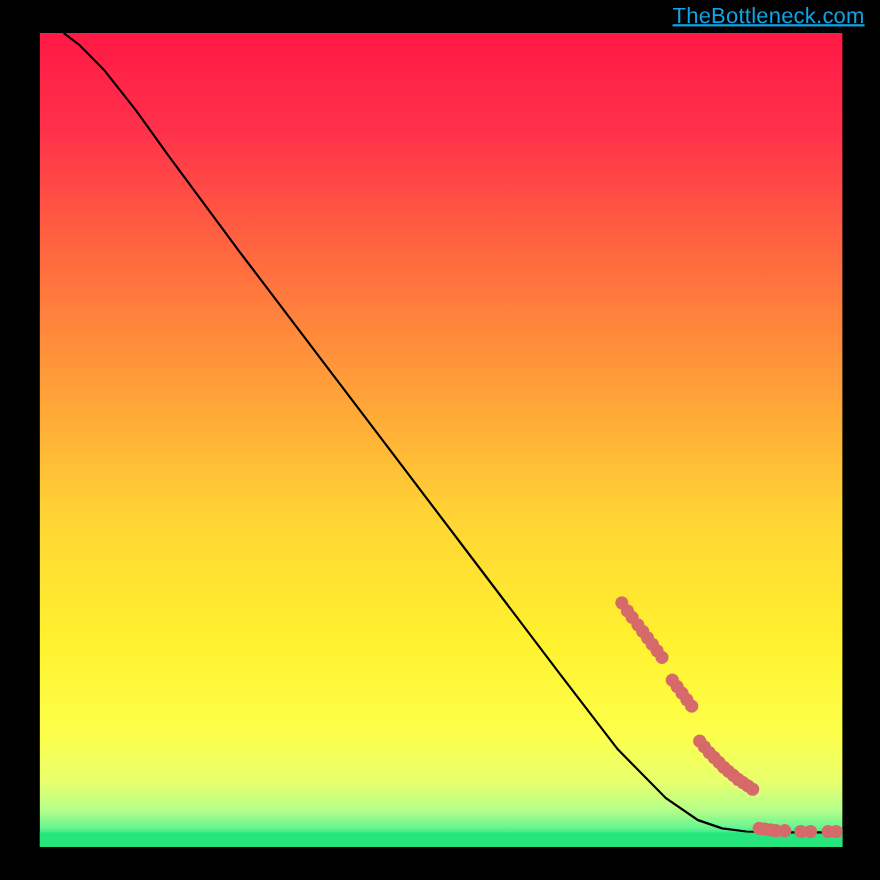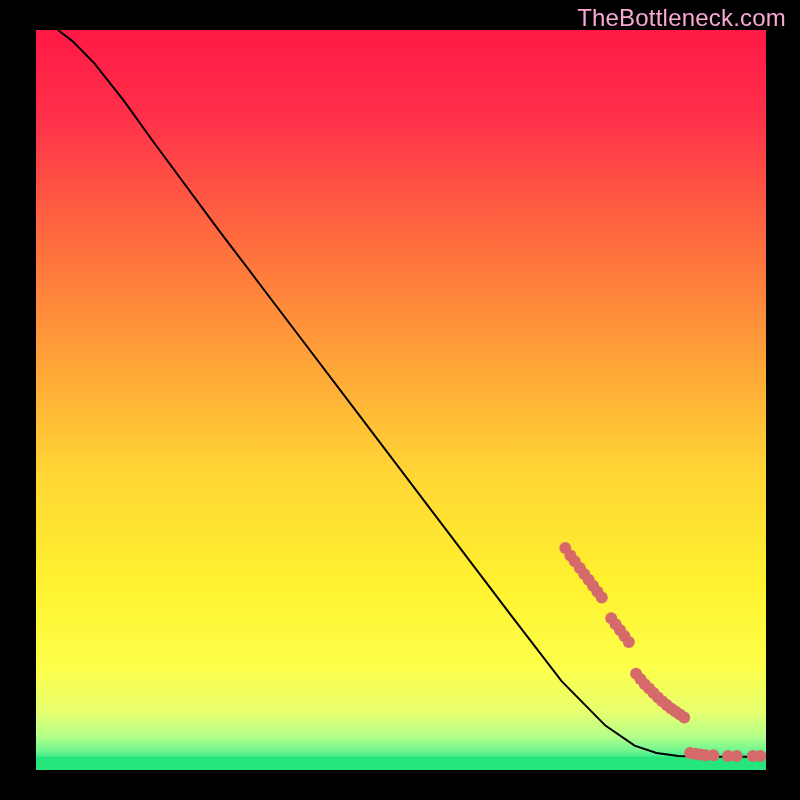--- a/index.html
+++ b/index.html
@@ -14,25 +14,26 @@
   .frame {
     position: relative;
     width: 800px;
     height: 800px;
     background: #000000;
   }
   .watermark {
     position: absolute;
     top: 4px;
     right: 14px;
-    color: #f9a8d4;
-    font-size: 24px;
+    color: #0ea5e9;
+    font-size: 20px;
     font-weight: 500;
     letter-spacing: 0.2px;
     user-select: none;
+    text-decoration: underline;
   }
   .plot-area {
     position: absolute;
     left: 36px;
     top: 30px;
     width: 730px;
     height: 740px;
   }
   .plot-area svg {
     display: block;

